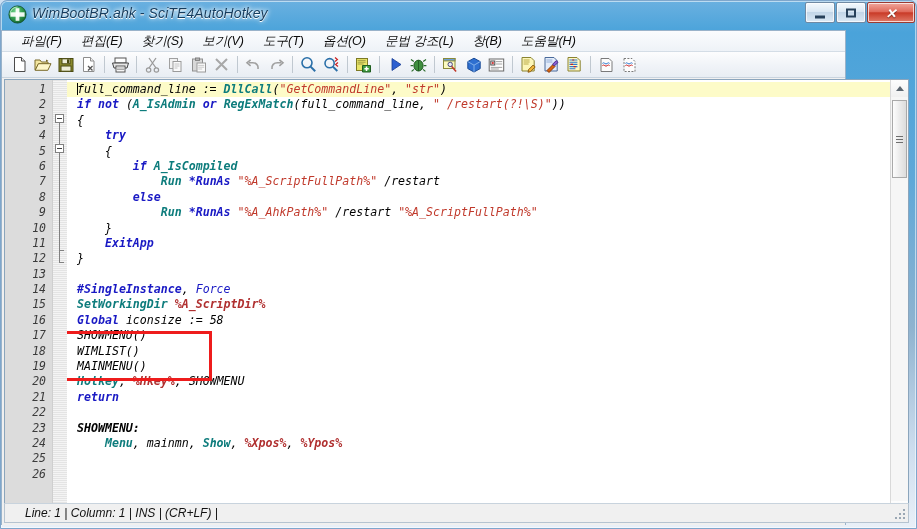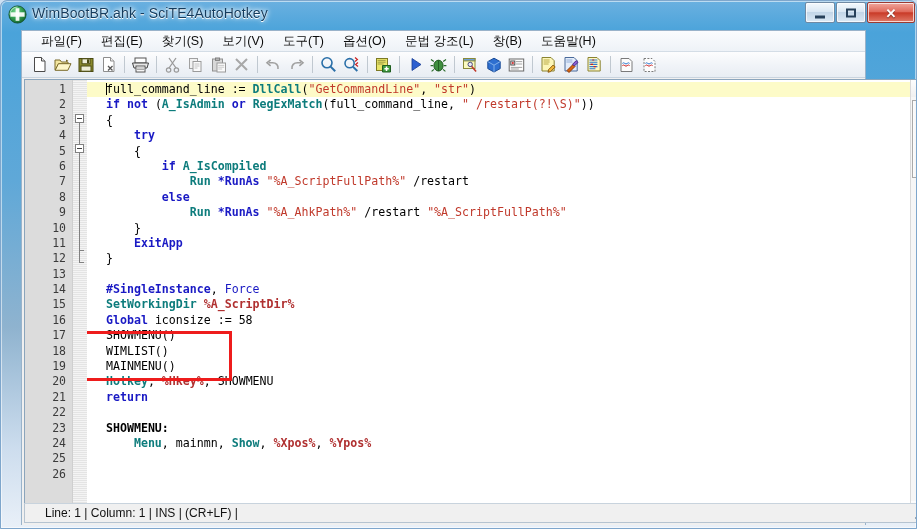--- a/index.html
+++ b/index.html
@@ -5,20 +5,21 @@
   html,body{margin:0;padding:0;}
   body{
     width:917px;height:529px;overflow:hidden;
     font-family:"Liberation Sans", sans-serif;
     background:#d6e5f5;
   }
   #app{
     position:relative;width:917px;height:529px;
     background:linear-gradient(180deg,#cfe0f2 0%,#b9d2ea 100%);
     box-sizing:border-box;
+    font-style:italic;
   }
 
   
   .win-frame{
     position:absolute;left:0;top:0;width:917px;height:529px;
     box-sizing:border-box;
     border:1px solid #7ea6cc;
     border-radius:7px 7px 0 0;
     background:linear-gradient(180deg,#6ab0e0 0%,#4aa3da 6%,#5fa8d8 34%,#8fb3cf 62%,#cdddee 85%,#e9f0f8 100%);
     box-shadow:inset 0 0 0 1px rgba(255,255,255,.55);
@@ -54,21 +55,21 @@
   .wbtn .g{position:absolute;left:50%;top:50%;transform:translate(-50%,-50%);}
   .min-g{width:10px;height:3px;background:#27405a;margin-top:4px;}
   .max-g{width:10px;height:9px;border:2px solid #27405a;box-sizing:border-box;}
   .close-g{
     font-size:13px;font-weight:bold;color:#fff;line-height:1;
     text-shadow:0 1px 1px rgba(0,0,0,.45);font-family:"Liberation Sans",sans-serif;
   }
 
   
   .client{
-    position:absolute;left:20px;top:29px;width:845px;height:495px;
+    position:absolute;left:0;top:29px;width:845px;height:495px;
     background:#f0f0f0;
     border:1px solid #9ab3ca;
     border-bottom:none;
     box-sizing:border-box;
   }
 
   
   .menubar{
     position:absolute;left:0;top:0;width:100%;height:21px;
     background:linear-gradient(180deg,#fbfcfe 0%,#eef2f7 100%);
@@ -136,21 +137,21 @@
     position:absolute;left:6px;width:5px;height:1px;background:#808080;
   }
   .code{
     flex:1;position:relative;padding-top:2px;overflow:hidden;
     background:#ffffff;
   }
   .cl{
     height:15.4px;line-height:15.4px;
     font-family:"DejaVu Sans Mono", monospace;
     font-size:11.6px;color:#000;white-space:pre;
-    padding-left:19px;
+    padding-left:10px;
   }
   .cl.cur{background:#fdfbc8;}
   .caret{
     display:inline-block;width:0;border-left:1px solid #000;height:12px;
     vertical-align:-2px;margin-right:-1px;
   }
   .kw{color:#1919c4;font-weight:bold;text-align:center;}
   .kw2{color:#1919c4;}
   .fn{color:#0d7c7c;font-weight:bold;}
   .str{color:#c0392b;}

